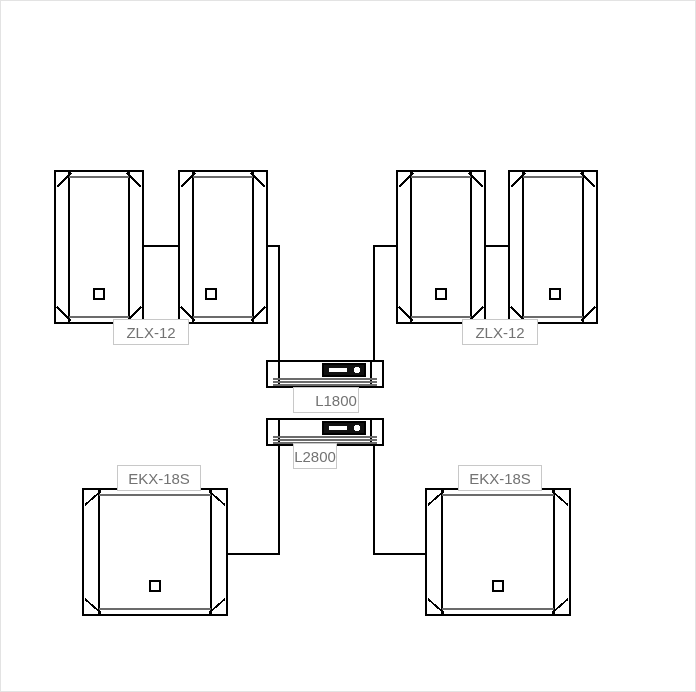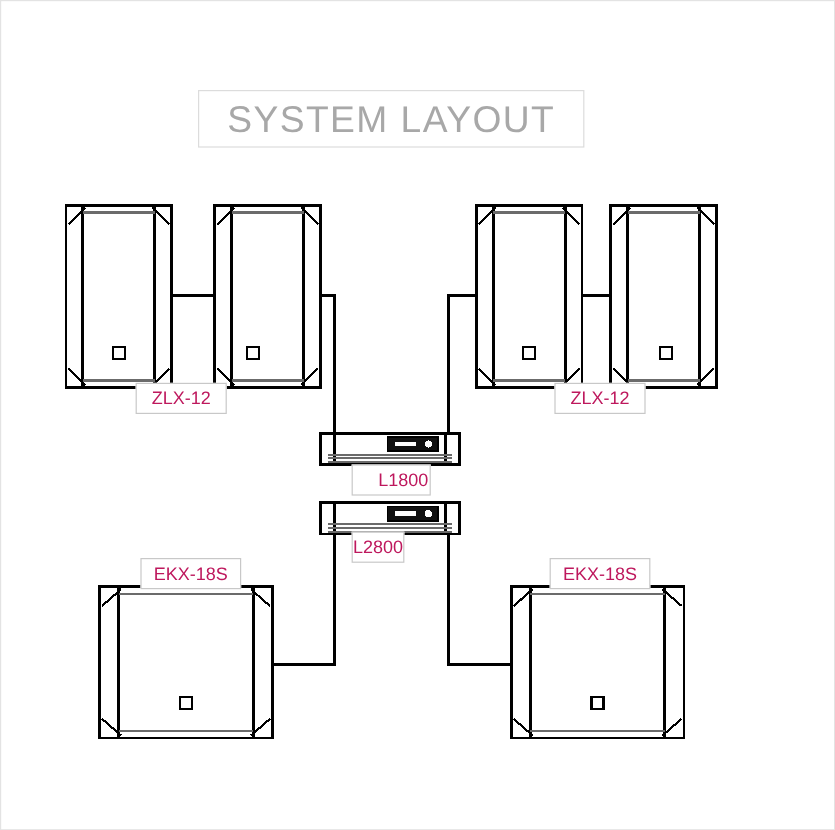--- a/index.html
+++ b/index.html
@@ -51,21 +51,21 @@
   .dev-label {
     position: absolute;
     border: 1px solid #c8c8c8;
     background: #ffffff;
     box-sizing: border-box;
     display: flex;
     align-items: center;
     justify-content: center;
     font-family: "Liberation Sans", sans-serif;
     font-size: 15px;
-    color: #be185d;
+    color: #737373;
     white-space: nowrap;
     line-height: 1;
   }
   #label-zlx-left  { left: 112px; top: 318px; width: 76px; height: 26px; }
   #label-zlx-right { left: 461px; top: 318px; width: 76px; height: 26px; }
   #label-l1800     { left: 292px; top: 386px; width: 66px; height: 26px; padding-left: 20px; }
   #label-l2800     { left: 292px; top: 442px; width: 44px; height: 26px; }
   #label-ekx-left  { left: 116px; top: 464px; width: 84px; height: 26px; }
   #label-ekx-right { left: 457px; top: 464px; width: 84px; height: 26px; }
 </style>
@@ -185,23 +185,20 @@
         <path d="M427,598 L443,612" stroke-width="1.8"></path>
         <path d="M567,598 L551,612" stroke-width="1.8"></path>
         <line x1="441" y1="494" x2="553" y2="494" stroke="#6b6b6b" stroke-width="2"></line>
         <line x1="441" y1="608" x2="553" y2="608" stroke="#6b6b6b" stroke-width="2"></line>
         <rect x="492" y="580" width="10" height="10" stroke-width="2"></rect>
       </g>
 
     </g>
   </svg>
 
-  <div class="title-box">
-    <span class="title-text">SYSTEM LAYOUT</span>
-  </div>
 
   <div class="dev-label" id="label-zlx-left">ZLX-12</div>
 
   <div class="dev-label" id="label-zlx-right">ZLX-12</div>
 
   <div class="dev-label" id="label-l1800">L1800</div>
 
   <div class="dev-label" id="label-l2800">L2800</div>
 
   <div class="dev-label" id="label-ekx-left">EKX-18S</div>

